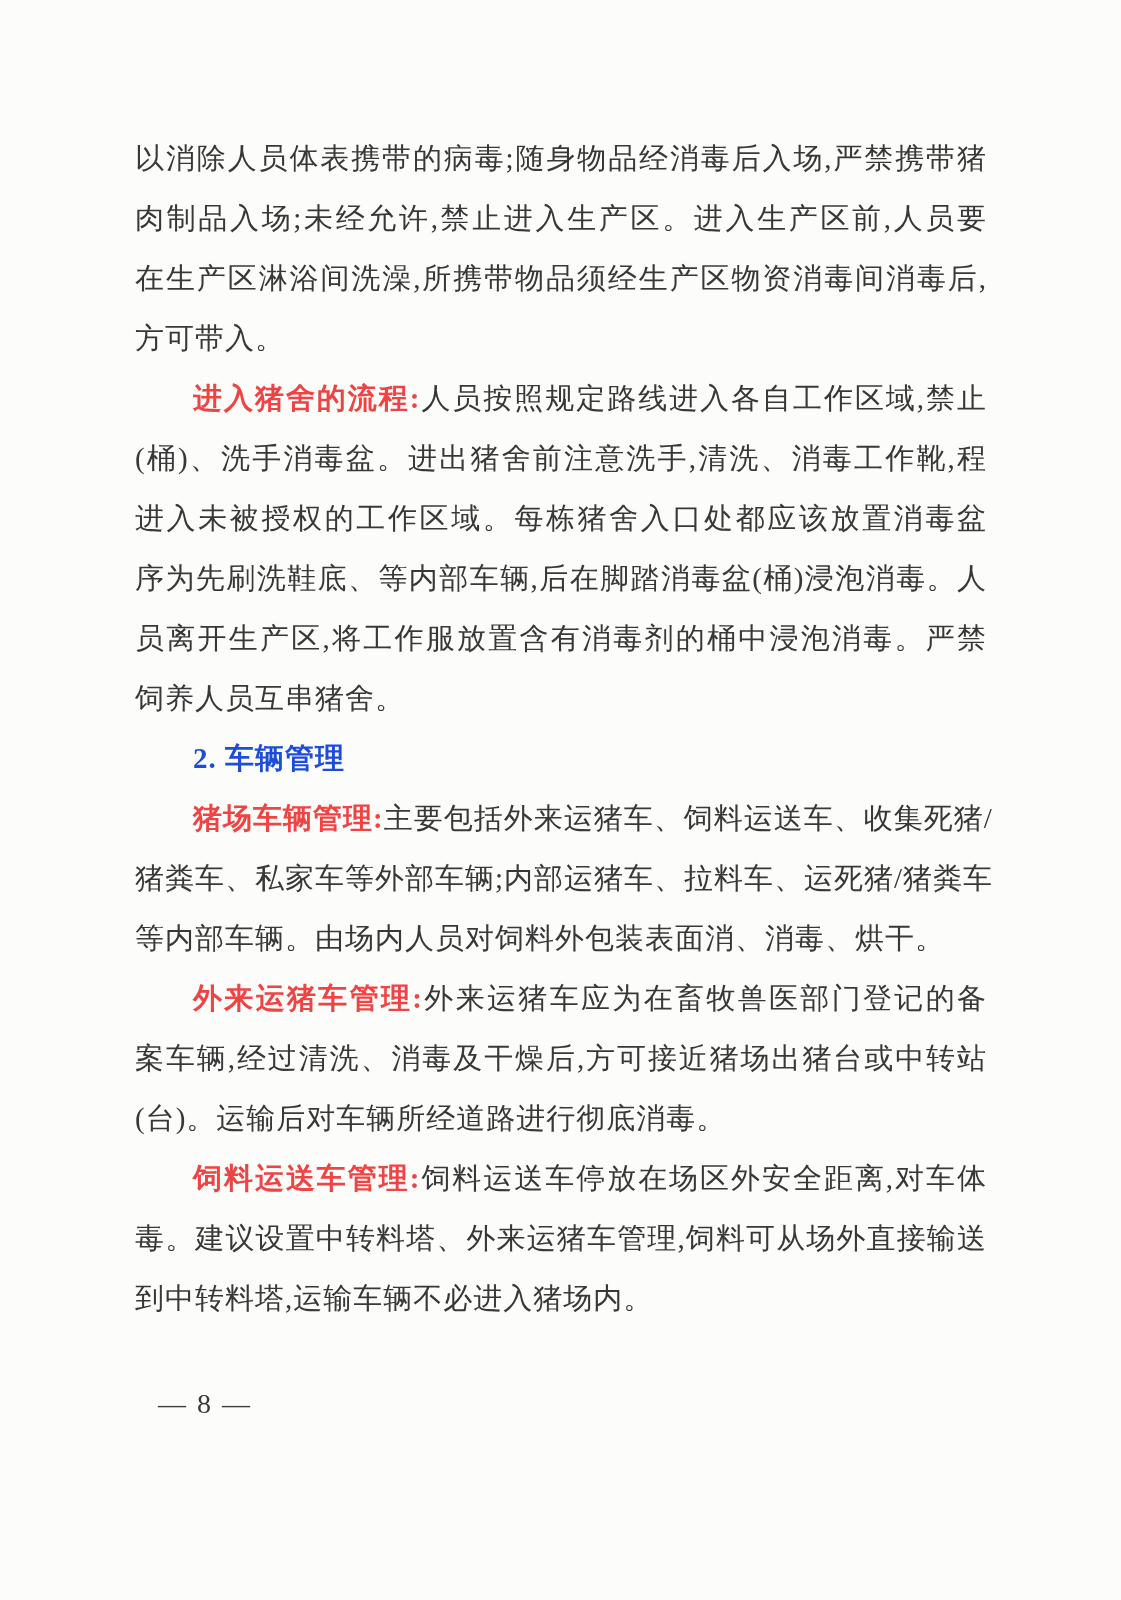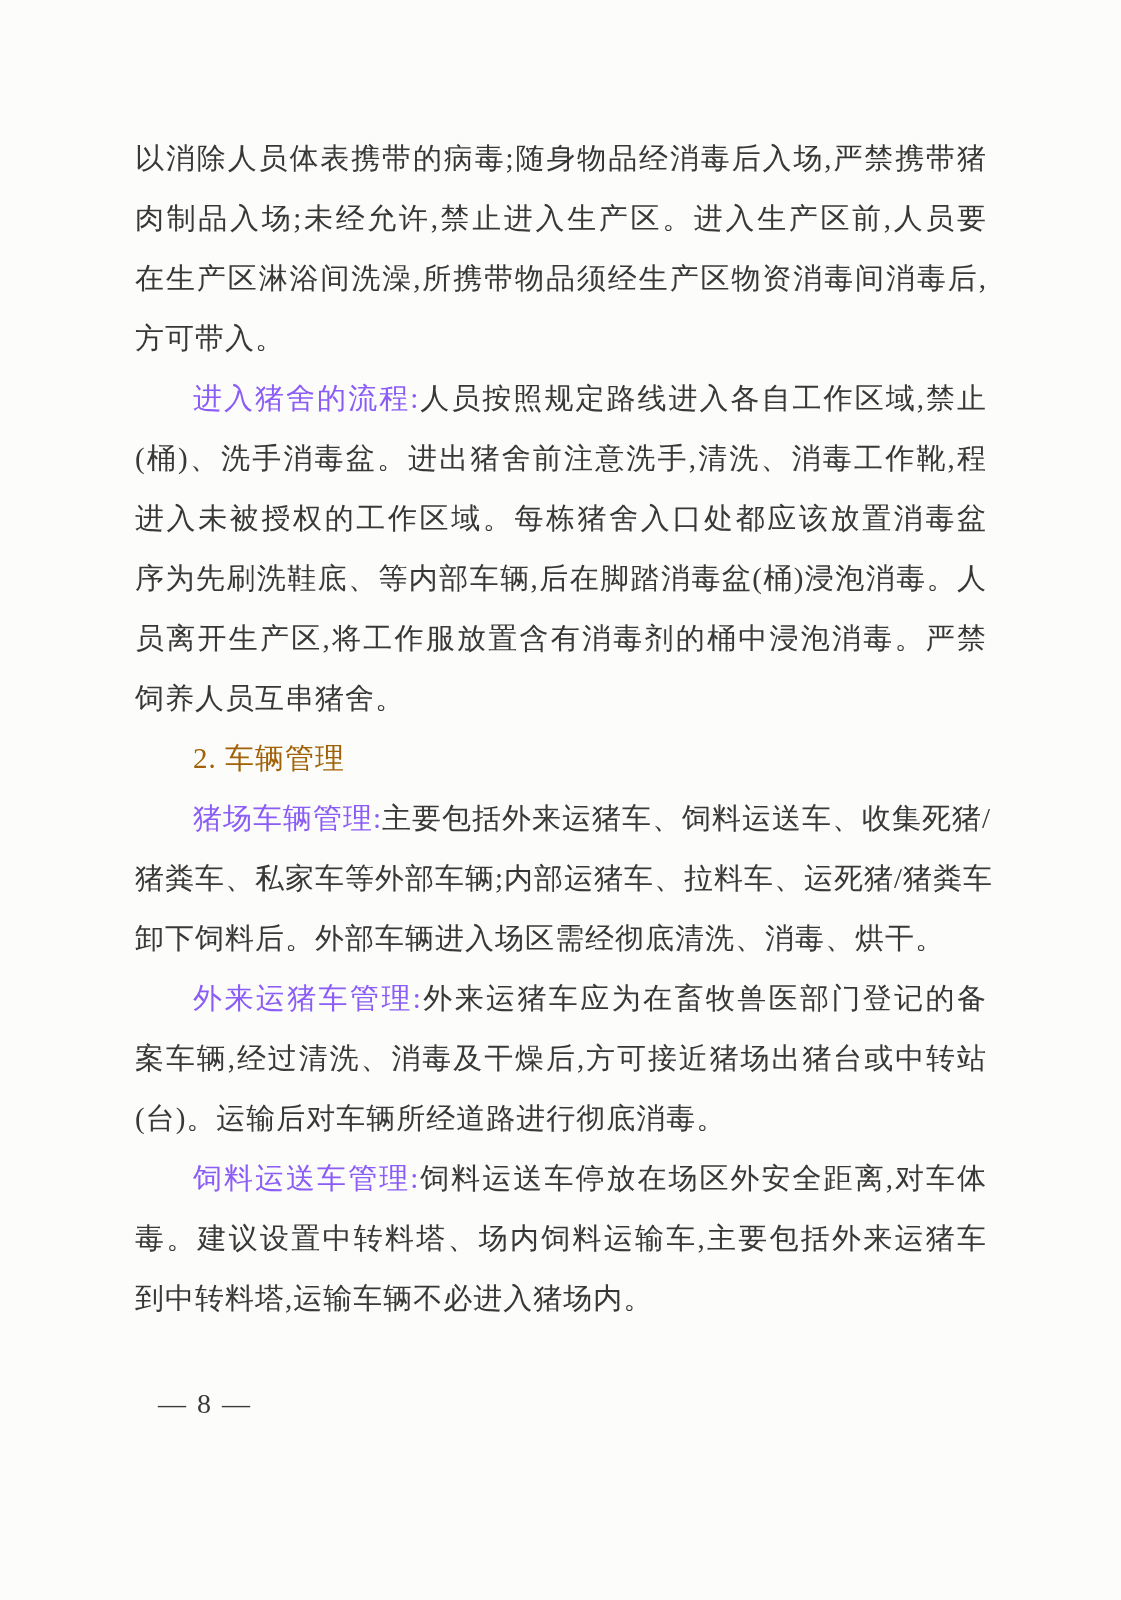--- a/index.html
+++ b/index.html
@@ -43,26 +43,26 @@
     white-space: nowrap;
     color: #383838;
   }
   .line.last {
     text-align-last: left;
   }
   .line.indent {
     text-indent: 2em;
   }
   .lead {
-    font-weight: 400;
-    color: #8b5cf6;
+    font-weight: 700;
+    color: #ef4444;
   }
   .para.heading .line {
-    font-weight: 400;
-    color: #a16207;
+    font-weight: 700;
+    color: #1d4ed8;
     text-align-last: left;
   }
   .page-footer {
     position: absolute;
     left: 158px;
     top: 1382px;
     height: 44px;
     line-height: 44px;
     font-size: 28px;
     letter-spacing: 2px;
@@ -87,27 +87,27 @@
         <div class="line">序为先刷洗鞋底、等内部车辆,后在脚踏消毒盆(桶)浸泡消毒。人</div>
         <div class="line">员离开生产区,将工作服放置含有消毒剂的桶中浸泡消毒。严禁</div>
         <div class="line last">饲养人员互串猪舍。</div>
       </div>
       <div class="para heading">
         <div class="line indent last">2. 车辆管理</div>
       </div>
       <div class="para body">
         <div class="line indent"><span class="lead">猪场车辆管理:</span>主要包括外来运猪车、饲料运送车、收集死猪/</div>
         <div class="line">猪粪车、私家车等外部车辆;内部运猪车、拉料车、运死猪/猪粪车</div>
-        <div class="line last">卸下饲料后。外部车辆进入场区需经彻底清洗、消毒、烘干。</div>
+        <div class="line last">等内部车辆。由场内人员对饲料外包装表面消、消毒、烘干。</div>
       </div>
       <div class="para body">
         <div class="line indent"><span class="lead">外来运猪车管理:</span>外来运猪车应为在畜牧兽医部门登记的备</div>
         <div class="line">案车辆,经过清洗、消毒及干燥后,方可接近猪场出猪台或中转站</div>
         <div class="line last">(台)。运输后对车辆所经道路进行彻底消毒。</div>
       </div>
       <div class="para body">
         <div class="line indent"><span class="lead">饲料运送车管理:</span>饲料运送车停放在场区外安全距离,对车体</div>
-        <div class="line">毒。建议设置中转料塔、场内饲料运输车,主要包括外来运猪车</div>
+        <div class="line">毒。建议设置中转料塔、外来运猪车管理,饲料可从场外直接输送</div>
         <div class="line last">到中转料塔,运输车辆不必进入猪场内。</div>
       </div>
     </div>
   <div class="page-footer">— 8 —</div>
 </div>
 
 </body></html>

